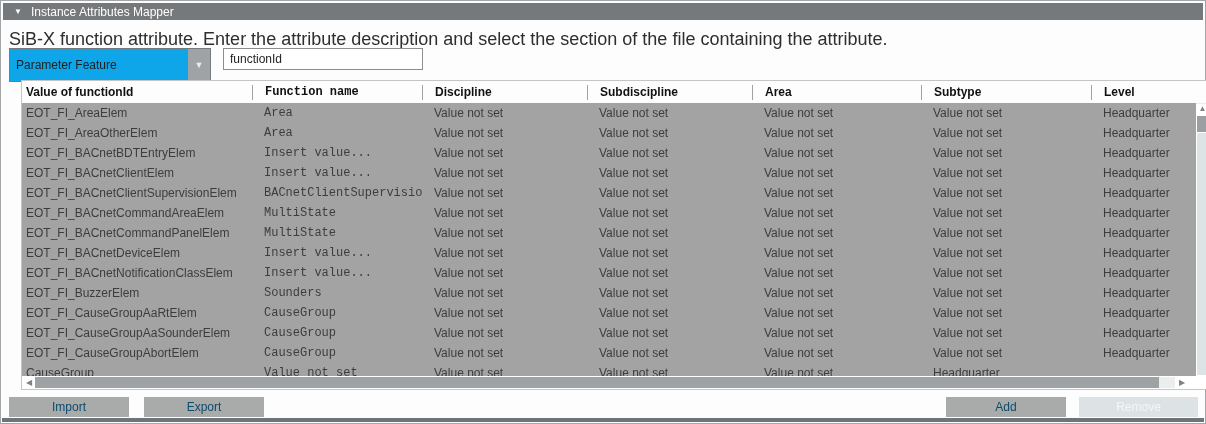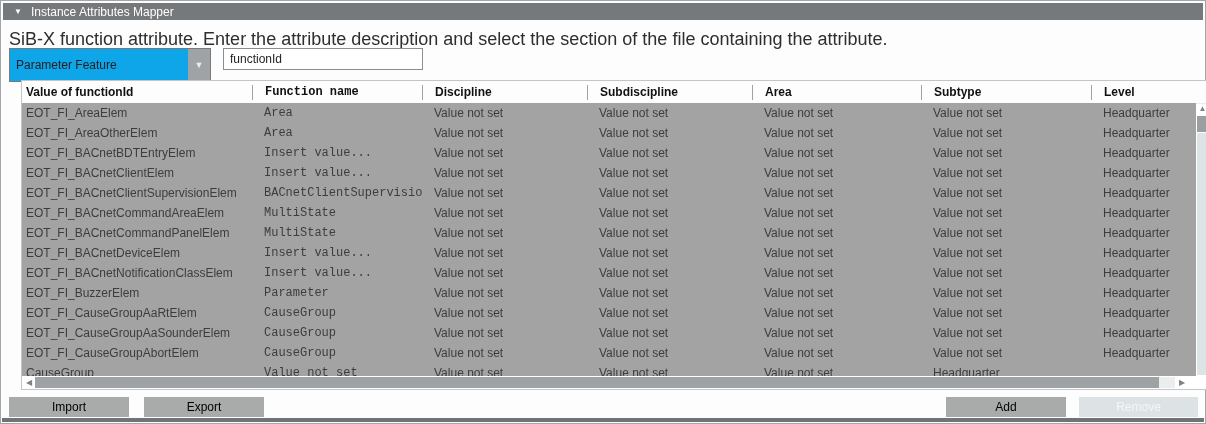--- a/index.html
+++ b/index.html
@@ -87,21 +87,21 @@
     position:absolute;left:1px;right:14px;bottom:0;height:13px;background:#ffffff;
     display:flex;align-items:center;
   }
   .hscroll .arrow-left{color:#7f8385;font-size:8px;width:12px;text-align:center;}
   .hscroll .hthumb{height:11px;width:1124px;background:#9ea2a4;}
   .hscroll .htrack{height:11px;width:16px;background:#eceeee;}
   .hscroll .arrow-right{color:#7f8385;font-size:8px;width:14px;text-align:center;}
   
   .btn{
     position:absolute;top:396px;height:20px;width:120px;border:none;
-    background:#a9abab;color:#000000;font-family:"Liberation Sans",sans-serif;
+    background:#a9abab;color:#0c4a6e;font-family:"Liberation Sans",sans-serif;
     font-size:12px;display:flex;align-items:center;justify-content:center;cursor:default;
   }
   .btn.import{left:8px;}
   .btn.export{left:143px;}
   .btn.add{left:945px;}
   .btn.remove{left:1078px;width:119px;background:#dde3e4;color:#f2f6f6;}
 </style>
 </head>
 <body>
 
@@ -210,21 +210,21 @@
           <div class="cell">EOT_FI_BACnetNotificationClassElem</div>
           <div class="cell">Insert value...</div>
           <div class="cell">Value not set</div>
           <div class="cell">Value not set</div>
           <div class="cell">Value not set</div>
           <div class="cell">Value not set</div>
           <div class="cell">Headquarter</div>
         </div>
         <div class="trow even">
           <div class="cell">EOT_FI_BuzzerElem</div>
-          <div class="cell">Parameter</div>
+          <div class="cell">Sounders</div>
           <div class="cell">Value not set</div>
           <div class="cell">Value not set</div>
           <div class="cell">Value not set</div>
           <div class="cell">Value not set</div>
           <div class="cell">Headquarter</div>
         </div>
         <div class="trow odd">
           <div class="cell">EOT_FI_CauseGroupAaRtElem</div>
           <div class="cell">CauseGroup</div>
           <div class="cell">Value not set</div>

